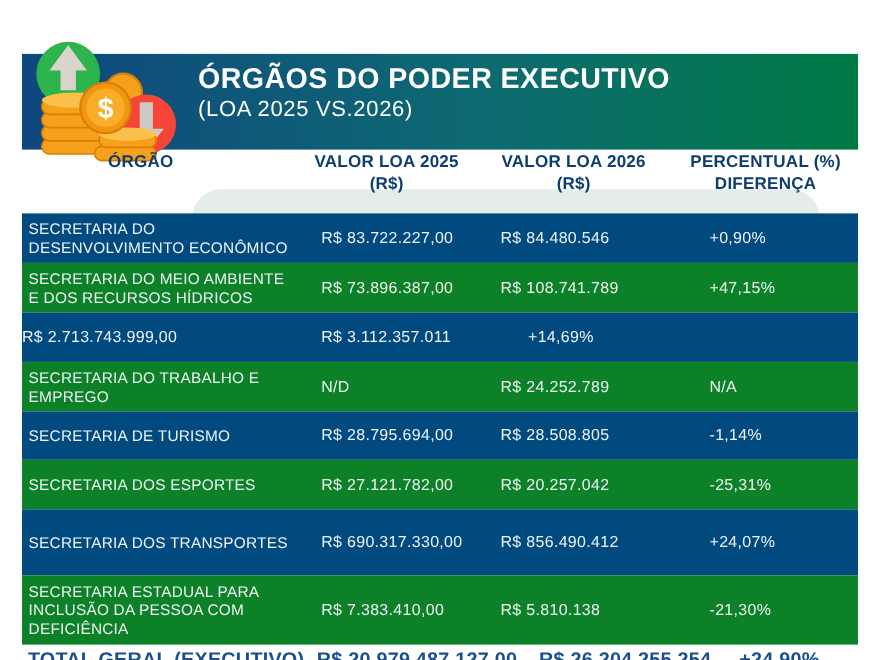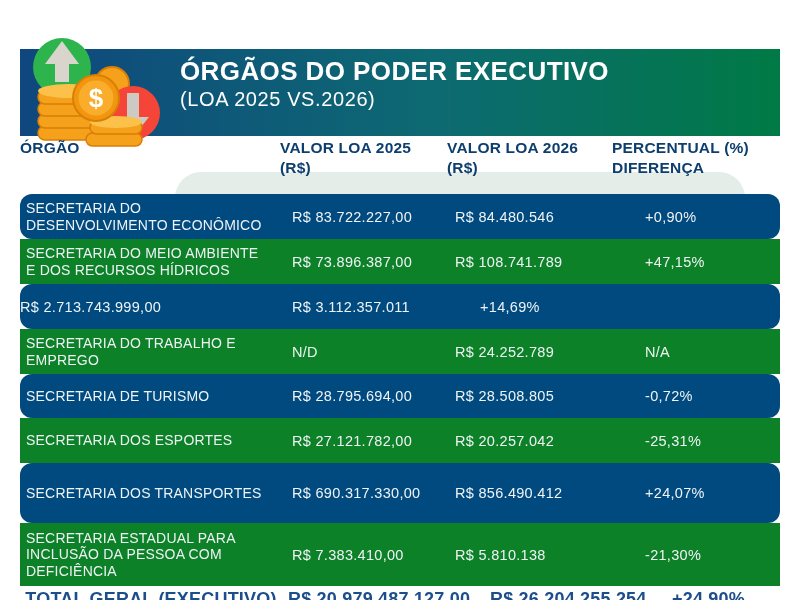--- a/index.html
+++ b/index.html
@@ -26,32 +26,32 @@
 
   .mint-card {
     position:absolute; left:175px; top:148px; width:570px; height:40px;
     background:var(--card-mint); border-radius:26px 26px 0 0;
   }
 
   .col-headers {
     position:absolute; left:20px; top:114px; width:760px;
     display:grid; grid-template-columns:260px 167px 165px 168px;
     color:var(--header-text); font-weight:800; font-size:15.5px;
-    line-height:1.3; letter-spacing:0.2px;
+    text-align:center; line-height:1.3; letter-spacing:0.2px;
   }
   .col-headers .c0 { padding-right:44px; }
   .col-headers .c1 { padding-right:24px; }
   .col-headers .c2 { padding-right:16px; }
 
   .rows { position:absolute; left:20px; top:170px; width:760px; }
   .trow {
     display:grid; grid-template-columns:272px 163px 165px auto;
     align-items:center; color:var(--row-text);
   }
-  .trow.blue { background:var(--row-blue);border-radius:12px; }
+  .trow.blue { background:var(--row-blue); }
   .trow.green { background:var(--row-green); }
   .trow .org { font-size:14px; line-height:1.18; padding:0 30px 0 6px; letter-spacing:0.2px; }
   .trow .val { font-size:14.5px; letter-spacing:0.3px; }
   .trow .pct { font-size:14.5px; padding-left:25px; letter-spacing:0.3px; }
 
   .total-row {
     position:absolute; left:20px; top:558px; width:760px; height:34px;
     display:grid; grid-template-columns:262px 200px 188px auto;
     align-items:center; color:var(--total-text);
     font-weight:800; font-size:18px; letter-spacing:0.2px;
@@ -150,21 +150,21 @@
       <div class="trow green" style="height: 45px;">
         <div class="org">SECRETARIA DO TRABALHO E EMPREGO</div>
         <div class="val">N/D</div>
         <div class="val">R$ 24.252.789</div>
         <div class="pct">N/A</div>
       </div>
       <div class="trow blue" style="height: 44px;">
         <div class="org">SECRETARIA DE TURISMO</div>
         <div class="val">R$ 28.795.694,00</div>
         <div class="val">R$ 28.508.805</div>
-        <div class="pct">-0,72%</div>
+        <div class="pct">-1,14%</div>
       </div>
       <div class="trow green" style="height: 45px;">
         <div class="org">SECRETARIA DOS ESPORTES</div>
         <div class="val">R$ 27.121.782,00</div>
         <div class="val">R$ 20.257.042</div>
         <div class="pct">-25,31%</div>
       </div>
       <div class="trow blue" style="height: 60px;">
         <div class="org">SECRETARIA DOS TRANSPORTES</div>
         <div class="val">R$ 690.317.330,00</div>

